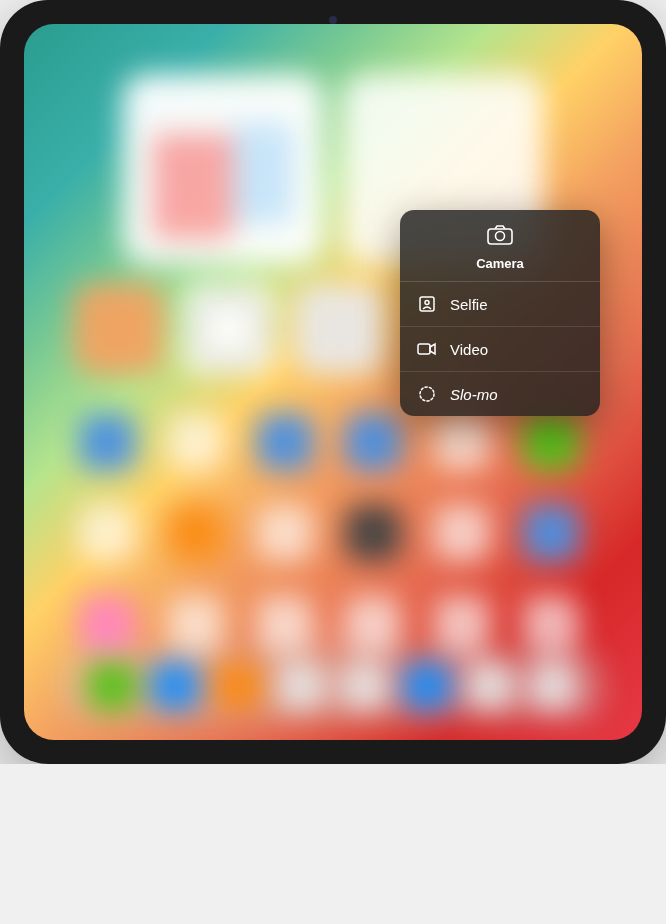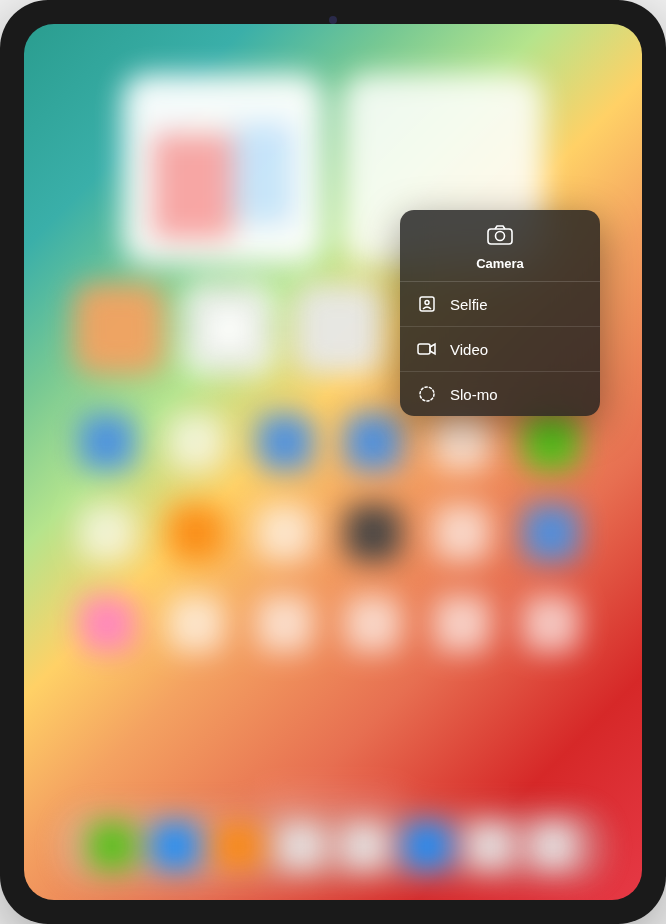--- a/index.html
+++ b/index.html
@@ -1,20 +1,20 @@
 <!DOCTYPE html>
 <html><head>
   <meta charset="utf-8">
   <style>
     * { margin: 0; padding: 0; box-sizing: border-box; }
     body { font-family: -apple-system, BlinkMacSystemFont, 'Segoe UI', sans-serif; background: #f0f0f0; }
     
     .device-frame {
       width: 666px;
-      height: 924px;
+      height: 764px;
       background: #1a1a1a;
       border-radius: 48px;
       padding: 24px;
       position: relative;
       box-shadow: 0 20px 60px rgba(0,0,0,0.3);
     }
     
     .camera-notch {
       position: absolute;
       top: 16px;
@@ -202,20 +202,21 @@
     .menu-item {
       display: flex;
       align-items: center;
       padding: 11px 16px;
       border-bottom: 1px solid rgba(255,255,255,0.12);
       cursor: pointer;
     }
     
     .menu-item:last-child {
       border-bottom: none;
+      font-style: italic;
     }
     
     .menu-item-icon {
       width: 22px;
       height: 22px;
       margin-right: 12px;
       display: flex;
       align-items: center;
       justify-content: center;
       color: #fff;

